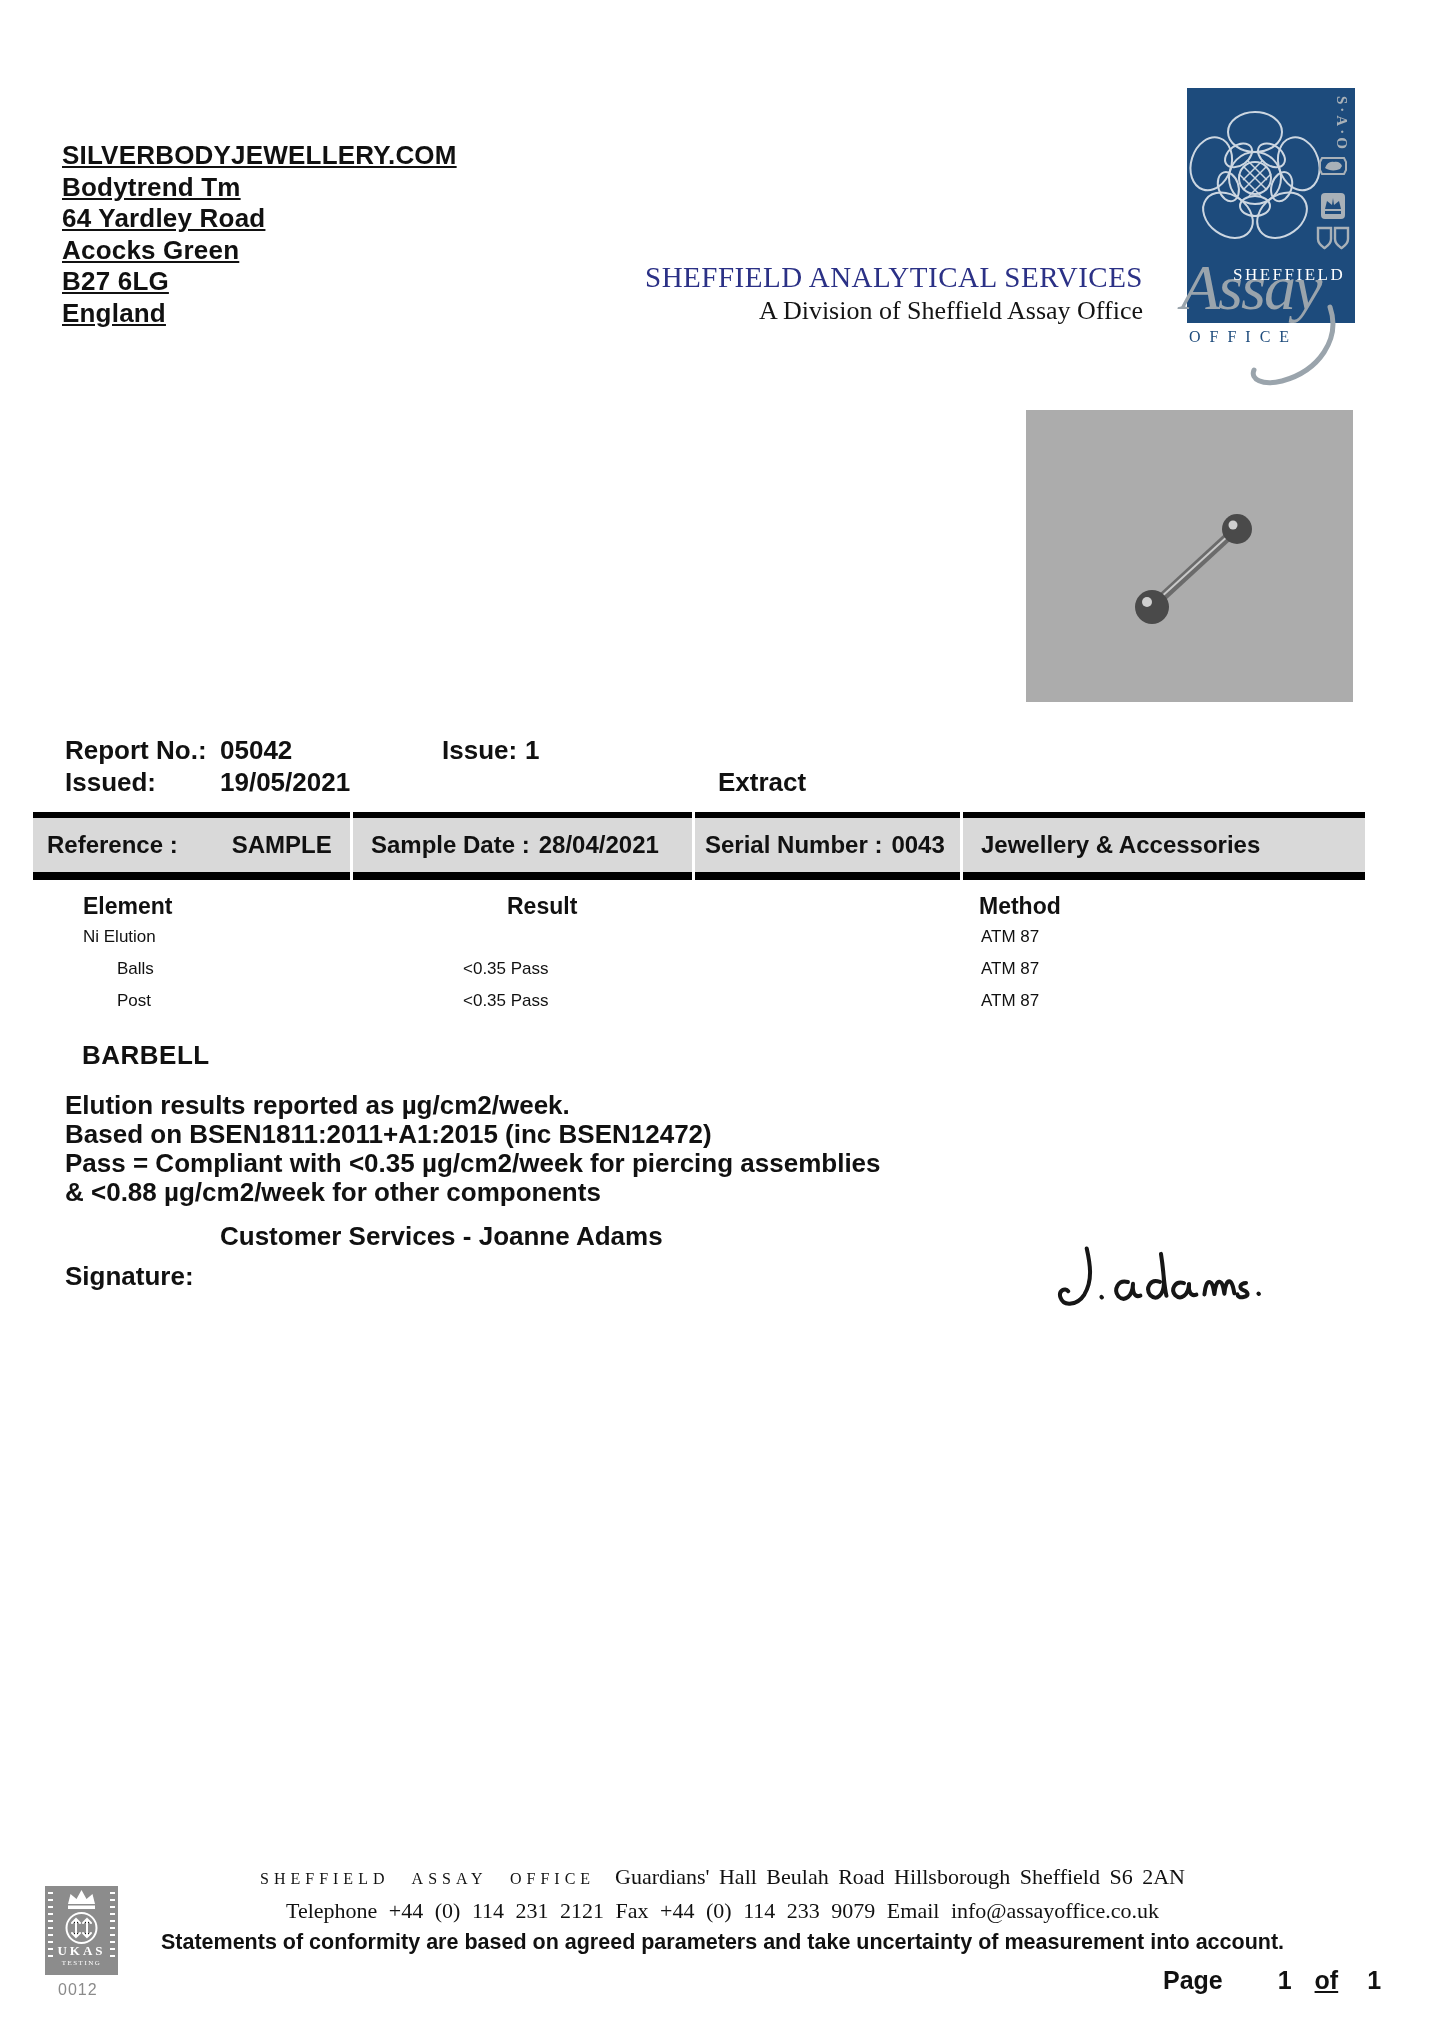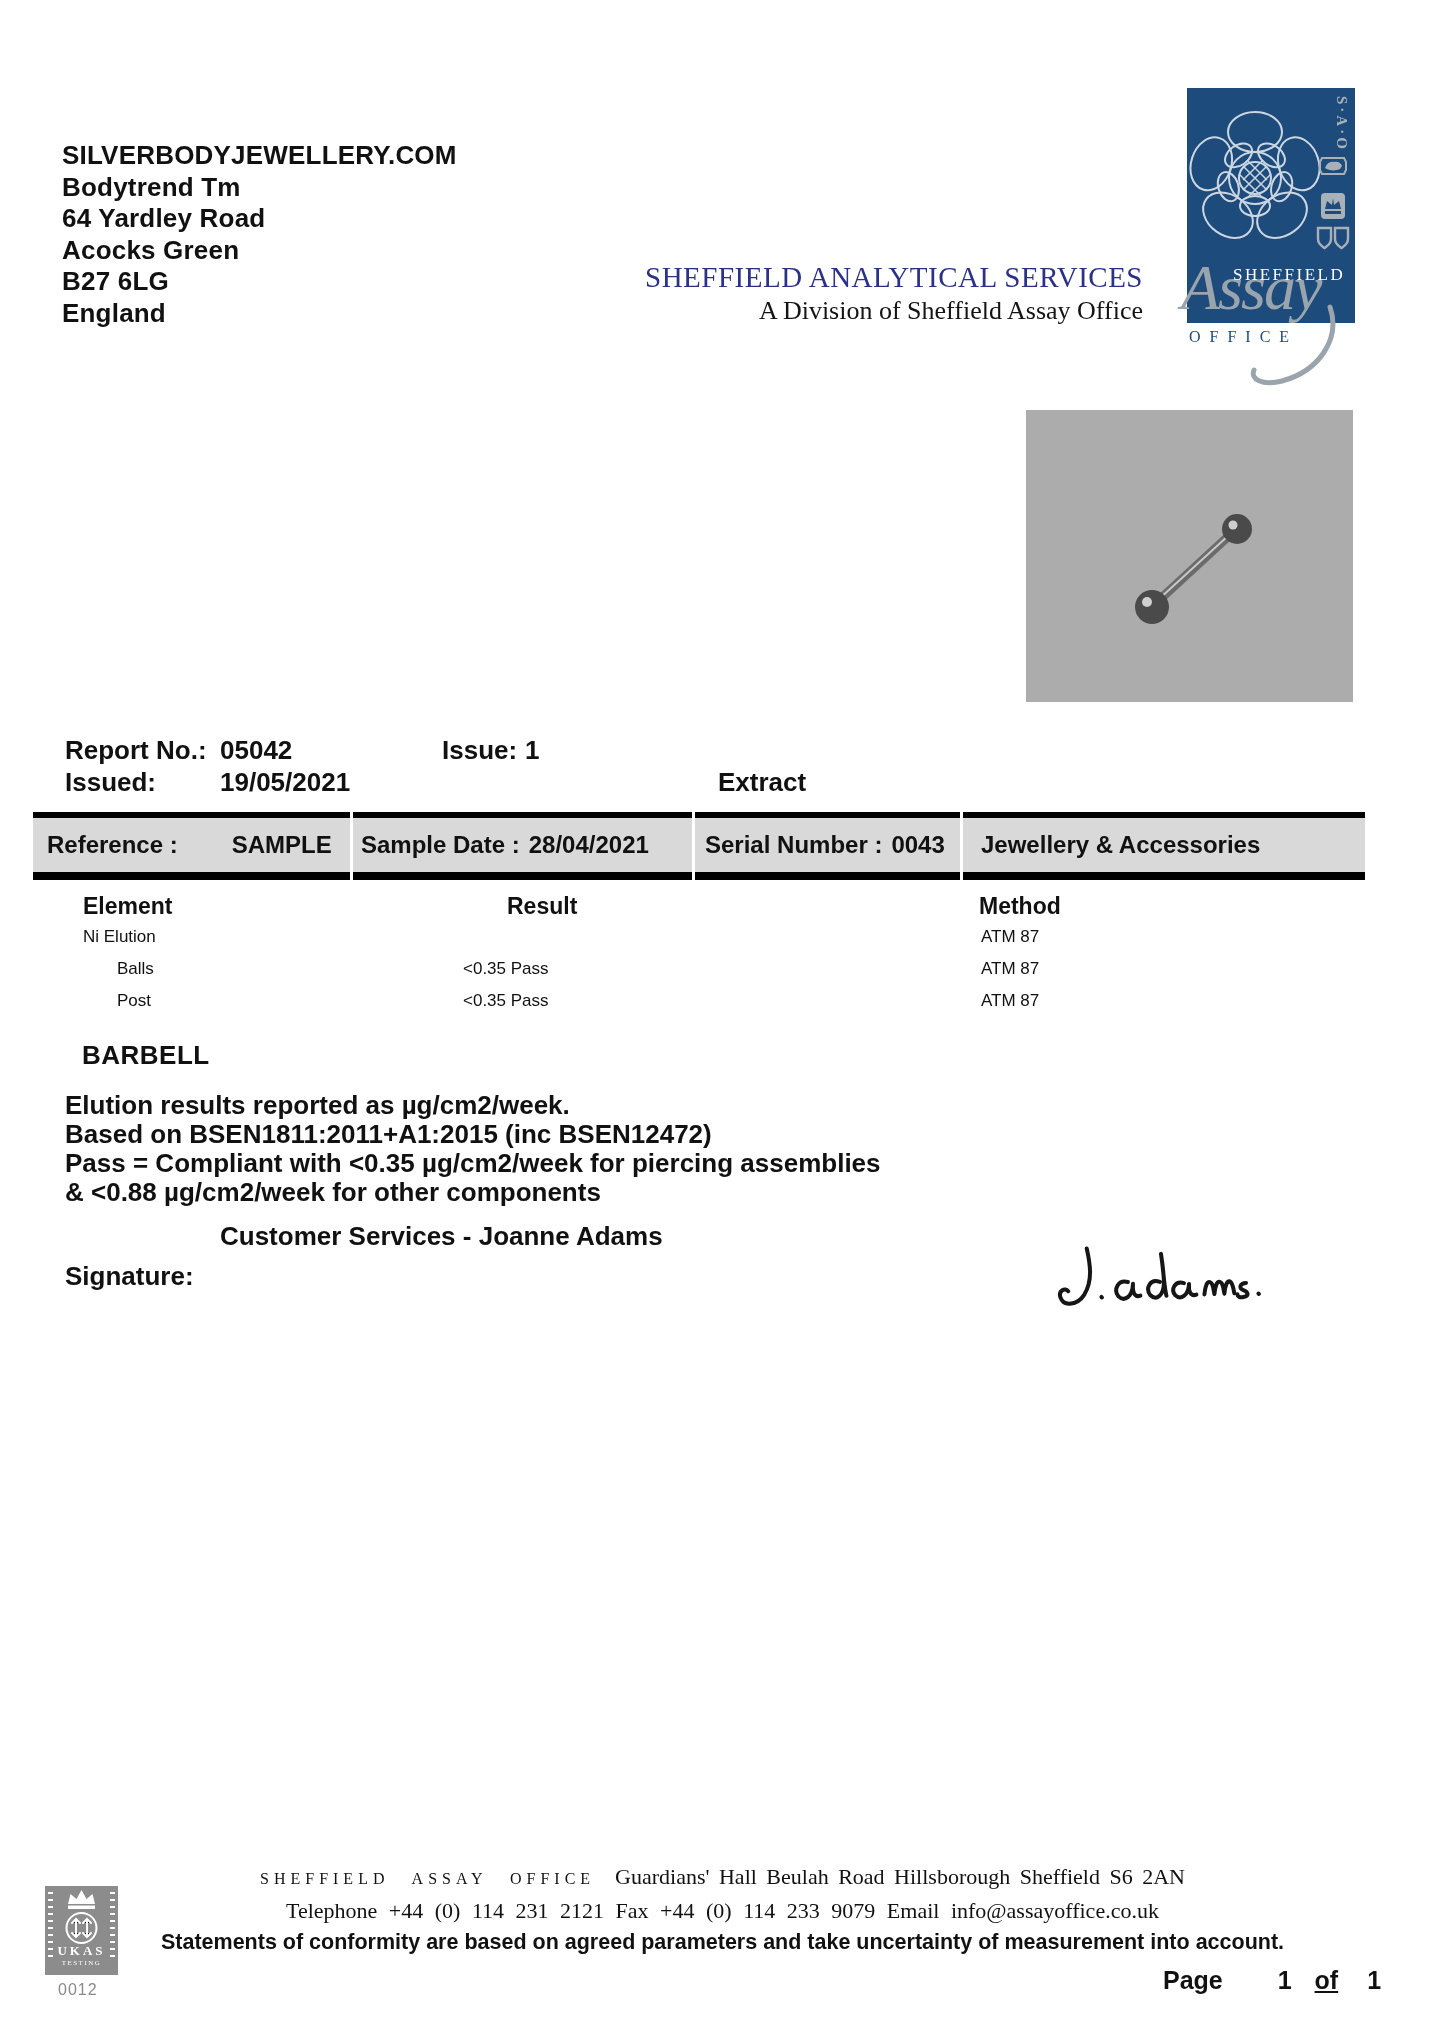--- a/index.html
+++ b/index.html
@@ -1,21 +1,21 @@
 <!DOCTYPE html>
 <html><head>
 <meta charset="utf-8">
 <style>
   html,body{margin:0;padding:0;background:#ffffff;}
   .page{position:relative;width:1445px;height:2042px;background:#ffffff;overflow:hidden;
         font-family:"Liberation Sans",sans-serif;color:#111;}
   .abs{position:absolute;}
 
   
-  .recipient{left:62px;top:140px;font-weight:bold;font-size:26px;line-height:31.5px;letter-spacing:.2px;}
+  .recipient{left:62px;top:140px;font-weight:bold;font-size:26px;line-height:31.5px;letter-spacing:.2px;text-decoration:underline;}
 
   
   .org-heading{top:261px;right:302px;text-align:right;font-family:"Liberation Serif",serif;}
   .org-title{font-size:29px;color:#2b3186;letter-spacing:.5px;line-height:32px;}
   .org-subtitle{font-size:26px;color:#141414;margin-top:3px;line-height:30px;}
 
   
   .logo-wrap{left:1187px;top:88px;width:168px;height:300px;}
   .logo-box{position:absolute;left:0;top:0;width:168px;height:235px;background:#1d4b7c;}
   .rose-svg{position:absolute;left:0;top:2px;}
@@ -173,21 +173,21 @@
   <span class="abs rfield" style="left:65px;top:767px;">Issued:</span>
   <span class="abs rfield" style="left:220px;top:767px;">19/05/2021</span>
   <span class="abs rfield" style="left:718px;top:767px;">Extract</span>
 
   <div class="abs refbar">
     <div class="refcell c1">
       <span class="lbl" style="margin-left:14px;">Reference :</span>
       <span class="lbl" style="margin-left:54px;">SAMPLE</span>
     </div>
     <div class="refcell c2">
-      <span class="lbl" style="margin-left:8px;">Sample Date :</span>
+      <span class="lbl" style="margin-left:18px;">Sample Date :</span>
       <span class="lbl" style="margin-left:9px;">28/04/2021</span>
     </div>
     <div class="refcell c3">
       <span class="lbl" style="margin-left:10px;">Serial Number :</span>
       <span class="lbl" style="margin-left:9px;">0043</span>
     </div>
     <div class="refcell c4">
       <span class="lbl" style="margin-left:18px;">Jewellery &amp; Accessories</span>
     </div>
   </div>

